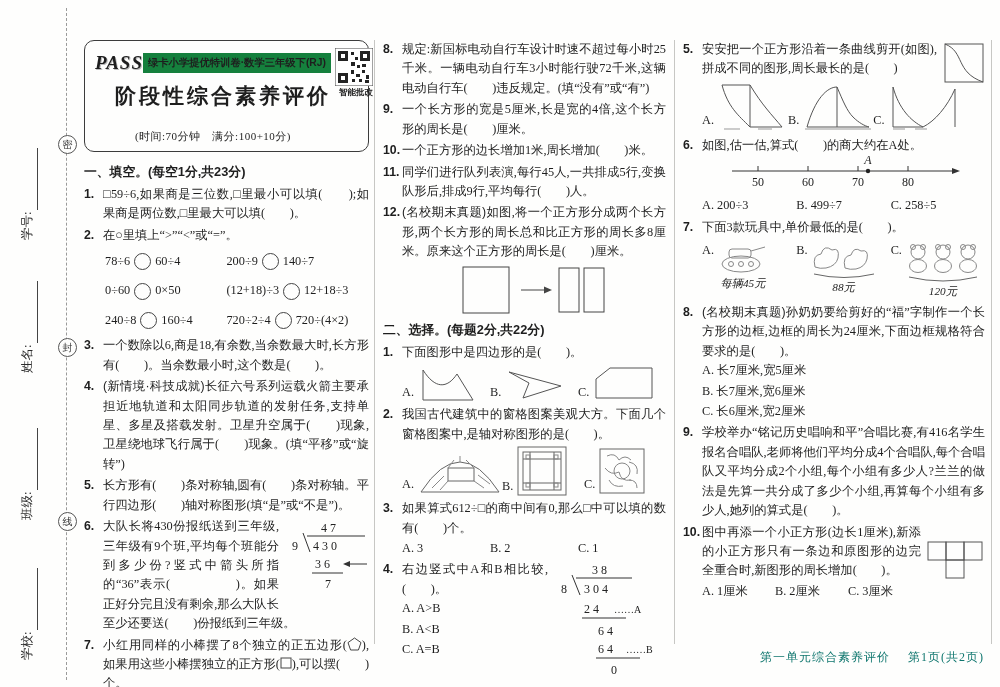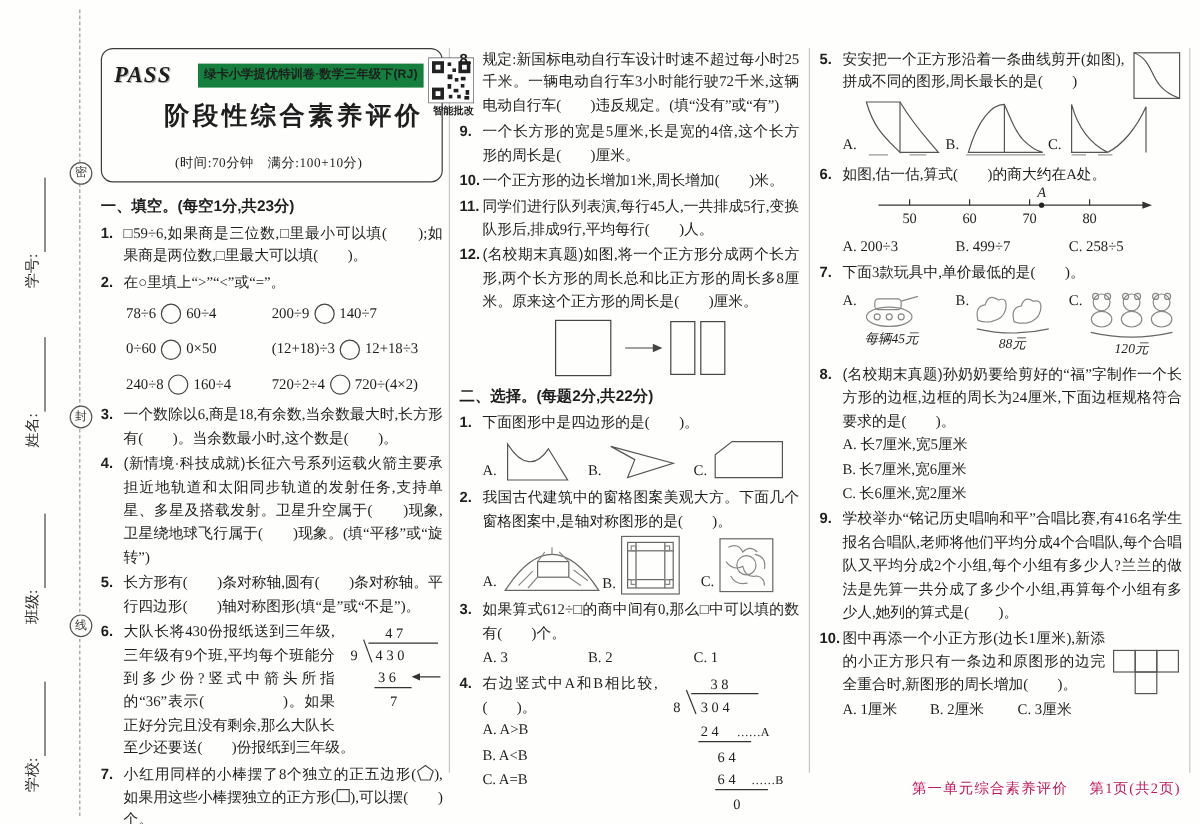--- a/index.html
+++ b/index.html
@@ -23,21 +23,21 @@
   
   .col{position:absolute;top:40px;}
   #col1{left:84px;width:285px;}
   #col2{left:383px;width:283px;}
   #col3{left:683px;width:302px;}
   .vline{position:absolute;top:40px;height:604px;width:1px;background:#c7c7c4;}
   
   .hbox{border:1.6px solid #3c3c3c;border-radius:10px;padding:7px 8px 5px 10px;display:flex;margin-bottom:10px;}
   .hleft{flex:1;}
   .hrow1{display:flex;align-items:center;margin-bottom:2px;}
-  .logo{font-style:italic;font-weight:bold;font-size:19px;letter-spacing:1px;margin-right:22px;text-shadow:1px 1px 0 #bbb;}
+  .logo{font-style:italic;font-weight:bold;font-size:19px;letter-spacing:1px;margin-right:0;text-shadow:1px 1px 0 #bbb;}
   .series{background:#15803d;font-family:"Liberation Sans",sans-serif;font-weight:bold;font-size:10.3px;padding:2px 5px;white-space:nowrap;}
   .htitle{font-weight:bold;font-size:21px;letter-spacing:3px;text-align:right;margin:1px 0 15px;}
   .hmeta{font-size:11px;text-align:center;letter-spacing:.5px;}
   .hqr{width:40px;margin-left:4px;text-align:center;}
   .hqr .cap{font-family:"Liberation Sans",sans-serif;font-weight:bold;font-size:8.5px;white-space:nowrap;text-align:right;}
   
   .sec-title{font-family:"Liberation Sans",sans-serif;font-weight:bold;font-size:12.8px;margin:2px 0 3px;}
   .q{position:relative;padding-left:19px;margin-bottom:2px;text-align:justify;}
   .q .qnum{position:absolute;left:0;top:0;font-family:"Liberation Sans",sans-serif;font-weight:bold;}
   .q .tag{font-family:"Liberation Sans",sans-serif;font-weight:normal;}
@@ -49,21 +49,21 @@
   .opts .opt{flex:1;display:flex;align-items:flex-end;gap:4px;}
   .opts-txt{display:flex;margin:1px 0 2px;}
   .opts-txt .opt{flex:1;}
   .opt-lines .opt{margin:0 0 1px;}
   svg{display:block;}
   svg text{font-family:"Liberation Serif",serif;font-size:12px;fill:#222;}
   svg .sm{font-size:10px;}
   .toyrow{display:flex;margin:4px 0 2px;}
   .toy{flex:1;display:flex;align-items:flex-start;gap:3px;}
   .toy .cap{font-size:11.3px;text-align:center;font-style:italic;}
-  .footer{position:absolute;right:16px;bottom:20px;font-size:12px;letter-spacing:1px;color:#be185d;margin-top:13px;}
+  .footer{position:absolute;right:16px;bottom:20px;font-size:12px;letter-spacing:1px;color:#0f766e;margin-top:13px;}
   .footer span{margin-left:14px;}
   .clearfix::after{content:"";display:block;clear:both;}
   .center{display:flex;justify-content:center;}
 </style>
 </head>
 <body>
 
 <div class="page">
 
   <div class="seal-line"></div>

